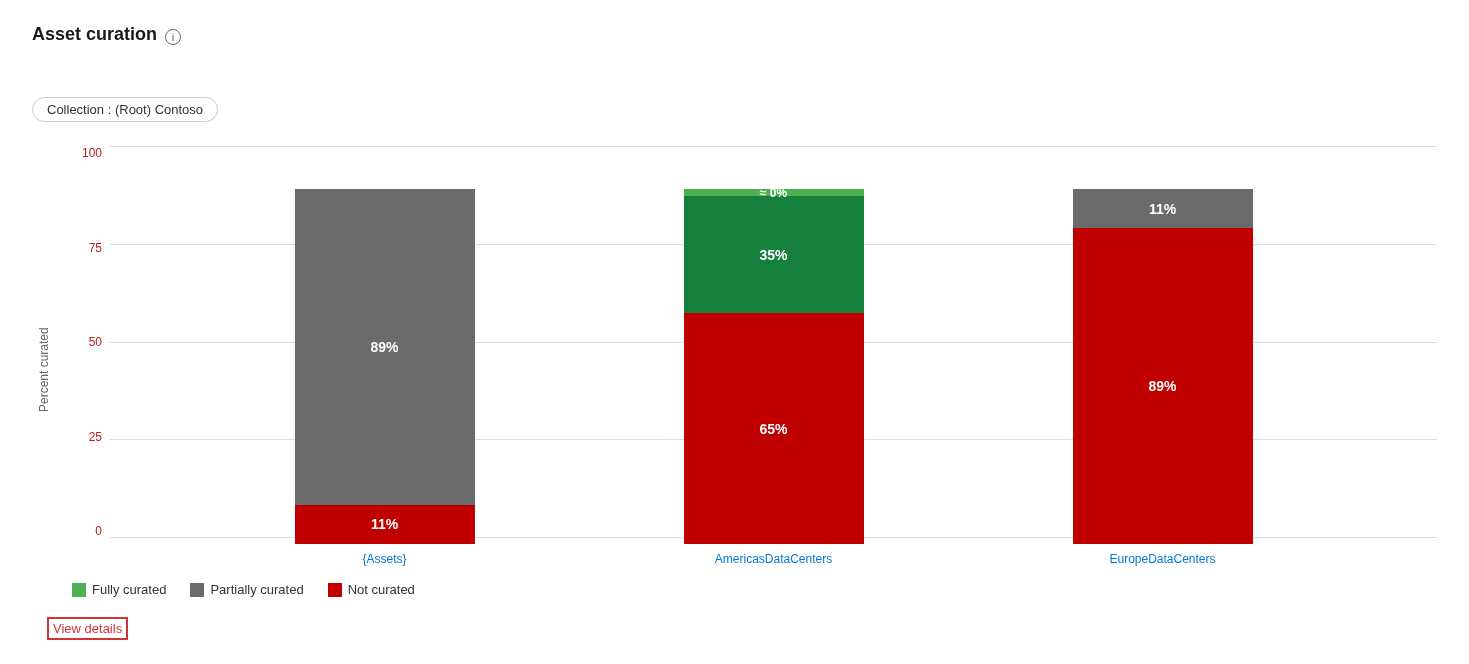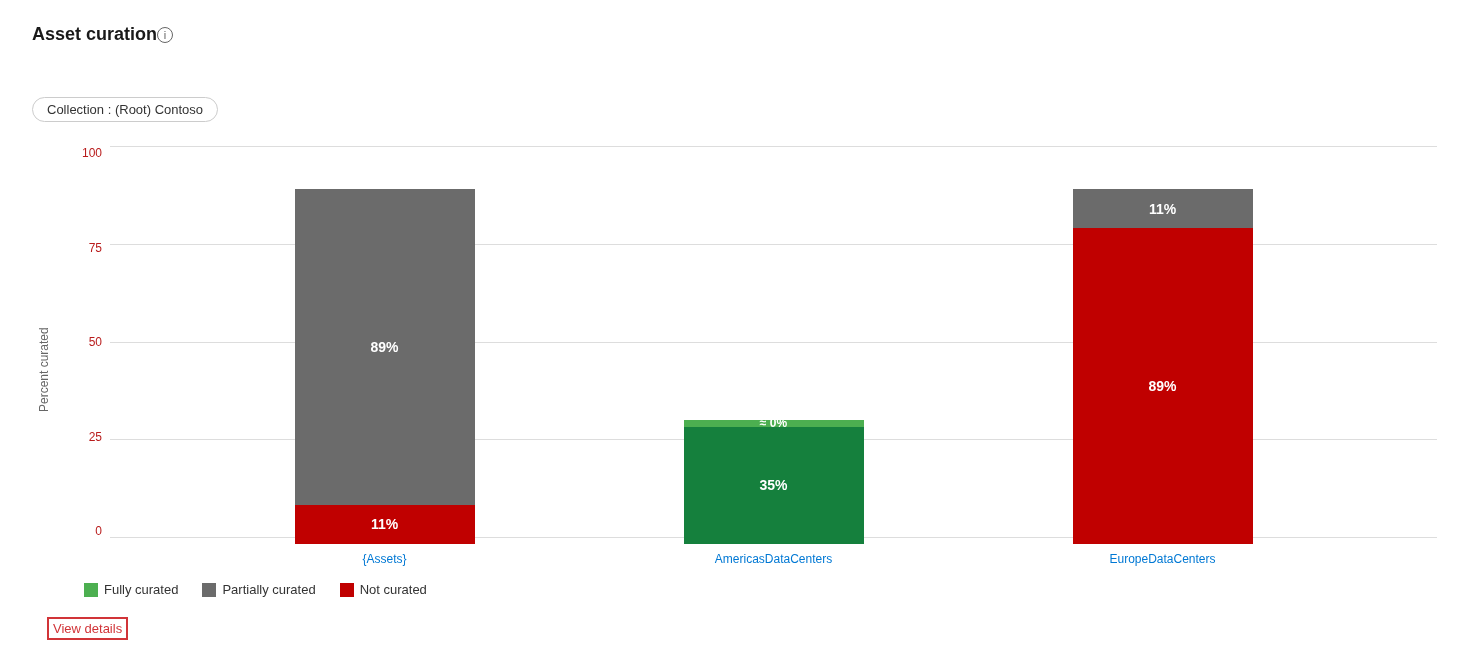--- a/index.html
+++ b/index.html
@@ -7,22 +7,22 @@
       font-family: 'Segoe UI', Arial, sans-serif;
       background: #fff;
       color: #333;
       width: 1469px;
       min-height: 664px;
       padding: 24px 32px;
     }
 
     .page-title-row {
       display: flex;
-      align-items: center;
-      gap: 0;
+      align-items: flex-end;
+      gap: 8px;
       margin-bottom: 16px;
     }
     .page-title {
       font-size: 18px;
       font-weight: 600;
       color: #1a1a1a;
     }
     .info-icon {
       width: 16px;
       height: 16px;
@@ -130,21 +130,21 @@
       font-size: 12px;
       color: #0078d4;
       text-align: center;
     }
 
     .legend {
       display: flex;
       align-items: flex-end;
       gap: 24px;
       margin-top: 16px;
-      margin-left: 52px;
+      margin-left: 40px;
     }
     .legend-item {
       display: flex;
       align-items: center;
       gap: 6px;
       font-size: 13px;
       color: #333;
     }
     .legend-color {
       width: 14px;
@@ -220,20 +220,21 @@
             <div class="bar-segment" style="height:11%;background:#c00000;">11%</div>
 
             <div class="bar-segment" style="height:89%;background:#6b6b6b;">89%</div>
           </div>
           <div class="bar-label">{Assets}</div>
         </div>
 
         <div style="display:flex;flex-direction:column;align-items:center;">
           <div style="width:180px;display:flex;flex-direction:column-reverse;height:355px;">
 
+            <div class="bar-segment" style="height:65%;background:#c00000;">65%</div>
 
             <div class="bar-segment" style="height:33%;background:#15803d;">35%</div>
 
             <div class="bar-segment" style="height:2%;background:#4caf50;font-size:12px;">≈ 0%</div>
           </div>
           <div class="bar-label">AmericasDataCenters</div>
         </div>
 
         <div style="display:flex;flex-direction:column;align-items:center;">
           <div style="width:180px;display:flex;flex-direction:column-reverse;height:355px;">

